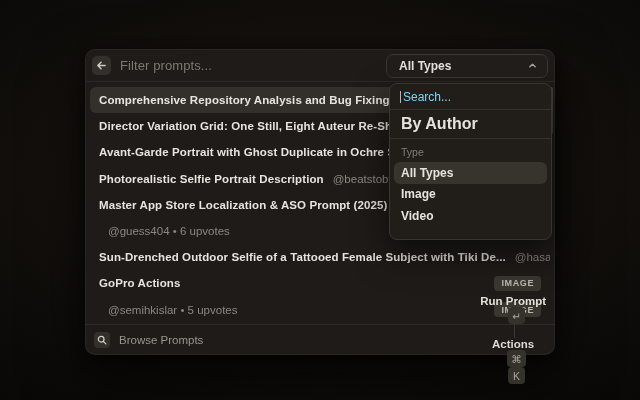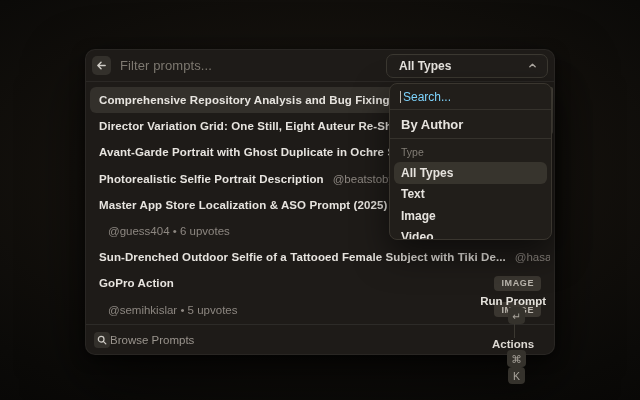--- a/index.html
+++ b/index.html
@@ -69,21 +69,21 @@
   
   .footer {
     position:absolute; left:0; right:0; bottom:0; height:30px;
     border-top:1px solid rgba(255,255,255,0.07);
     display:flex; align-items:center; padding:0 8px;
   }
   .app-icon {
     width:16px; height:16px; border-radius:4px; background:#33302b;
     display:flex; align-items:center; justify-content:center; color:#cfccc6;
   }
-  .footer-left-label { font-size:11.5px; color:#9a948d; }
+  .footer-left-label { margin-left:9px; font-size:11.5px; color:#9a948d; }
   .footer-right { margin-left:auto; display:flex; align-items:center;flex-direction:column; }
   .fr-label { font-size:11.5px; font-weight:bold; color:#e4e1db; }
   .key {
     height:17px; min-width:17px; margin-left:7px; padding:0 4px;
     background:#35322c; border-radius:4px; color:#a8a39b;
     font-size:10.5px; display:flex; align-items:center; justify-content:center;
   }
   .vdiv { width:1px; height:14px; background:#3b3831; margin:0 10px 0 12px; }
   .actions-label { color:#dcd8d2; }
 
@@ -94,21 +94,21 @@
     box-shadow:0 14px 34px rgba(0,0,0,0.55); z-index:30; overflow:hidden;
   }
   .dd-search {
     height:26px; display:flex; align-items:center; padding:0 10px;
     border-bottom:1px solid #35322c;
   }
   .caret-bar { width:1px; height:12px; background:#b9b4ac; margin-right:2px; }
   .dd-search-ph { font-size:12px; color:#7dd3fc; }
   .dd-item {
     height:28px; display:flex; align-items:center; padding:0 11px;
-    font-size:13px; font-weight:bold; color:#e6e3de; cursor:pointer;
+    font-size:16px; font-weight:bold; color:#e6e3de; cursor:pointer;
   }
   .dd-sep { height:1px; background:#35322c; }
   .dd-label { padding:7px 11px 4px; font-size:10.5px; color:#827d75; }
   .dd-opt {
     height:21.5px; margin:0 4px; padding:0 7px; border-radius:6px;
     display:flex; align-items:center; font-size:12px; font-weight:bold;
     color:#e6e3de; cursor:pointer;
   }
   .dd-opt.active { background:#37342d; }
 </style>
@@ -163,21 +163,21 @@
         <div class="row">
     <span class="row-meta">@guess404 • 6 upvotes</span>
 
   </div>
         <div class="row">
     <span class="row-title">Sun-Drenched Outdoor Selfie of a Tattooed Female Subject with Tiki De...</span>
     <span class="row-meta">@hasangariban • 5 upvotes</span>
 
   </div>
         <div class="row">
-    <span class="row-title">GoPro Action</span>
+    <span class="row-title">GoPro Actions</span>
     <span class="row-badge">IMAGE</span>
   </div>
         <div class="row">
     <span class="row-meta">@semihkislar • 5 upvotes</span>
     <span class="row-badge">IMAGE</span>
   </div>
       </div>
 
     <div class="scroll-thumb"></div>
 
@@ -202,20 +202,19 @@
     <div class="dropdown">
       <div class="dd-search">
         <span class="caret-bar"></span>
         <span class="dd-search-ph">Search...</span>
       </div>
       <div class="dd-item">By Author</div>
       <div class="dd-sep"></div>
       <div class="dd-label">Type</div>
       <div id="dd-opts">
           <div class="dd-opt active">All Types</div>
-          <div class="dd-opt">Text</div>
           <div class="dd-opt">Image</div>
           <div class="dd-opt">Video</div>
         </div>
     </div>
 
   </div>
 </div>
 
 </body></html>

